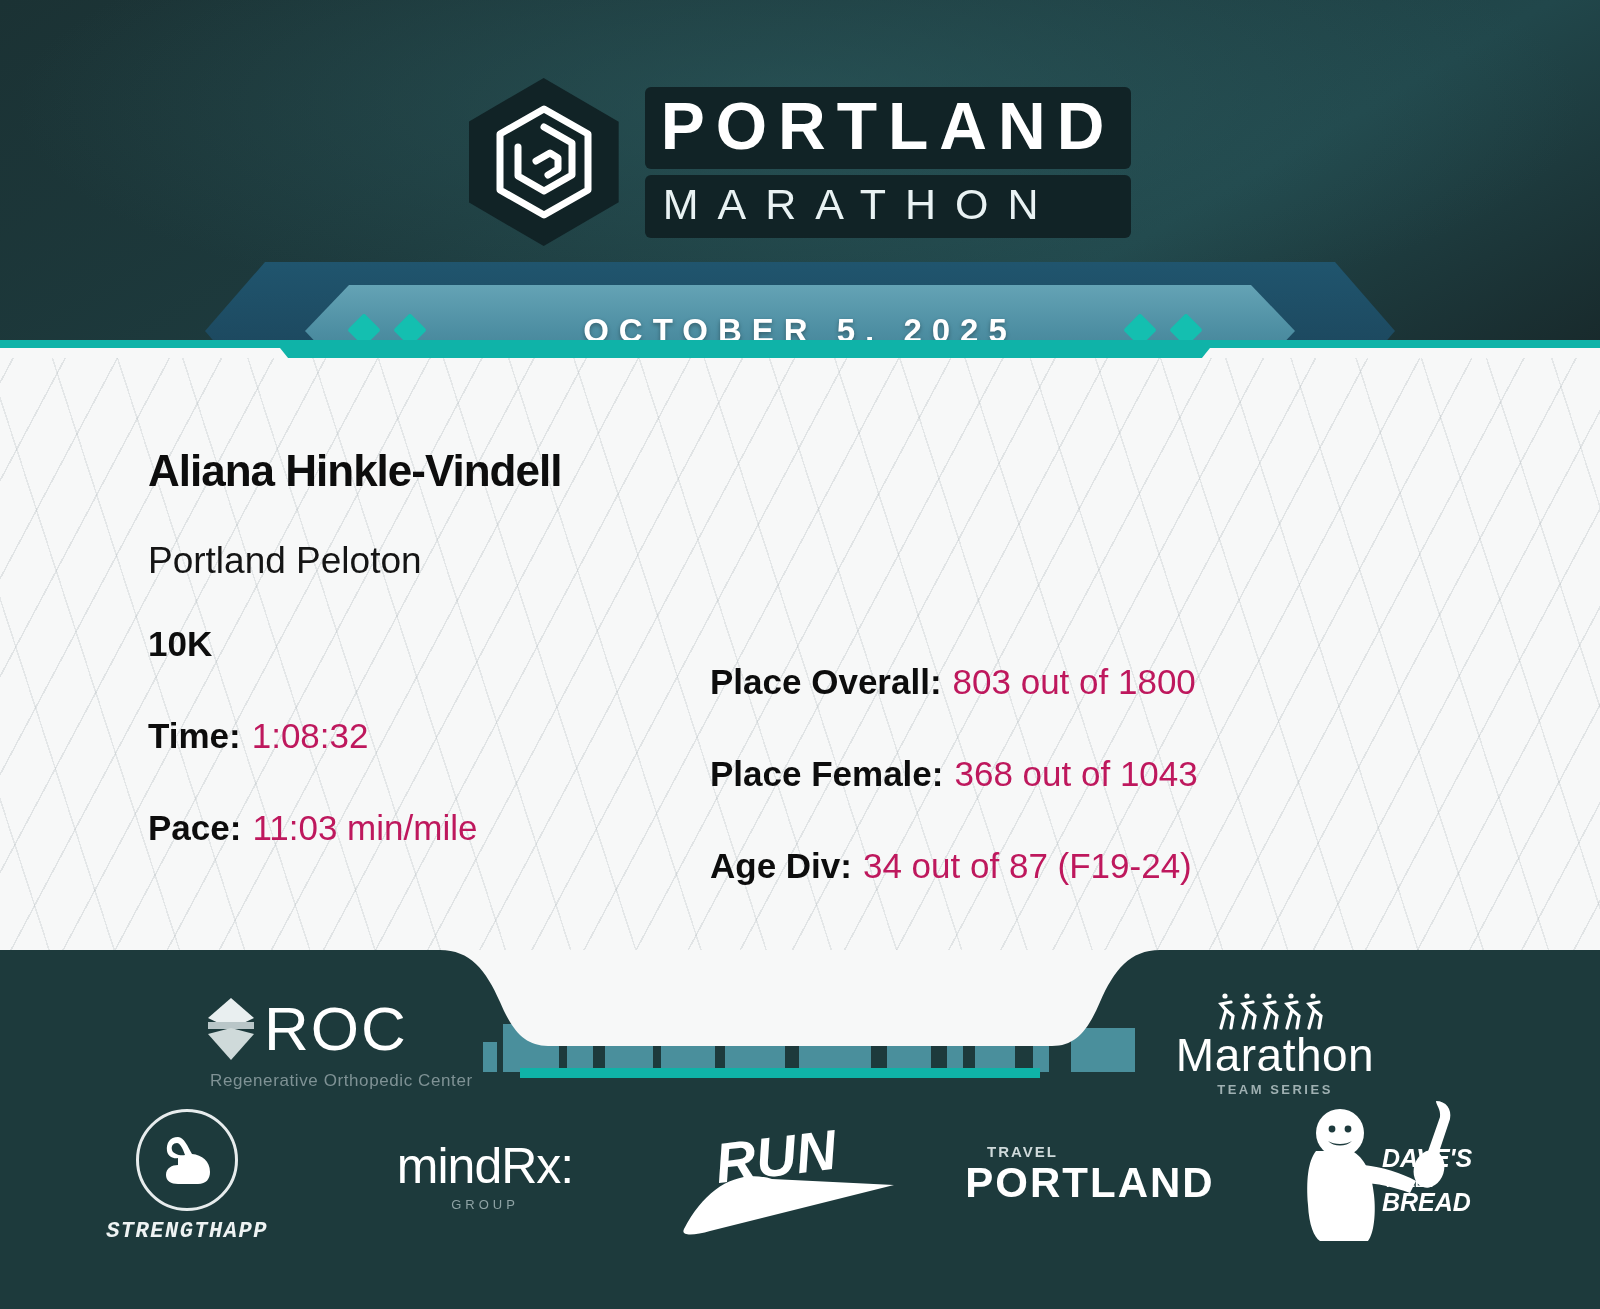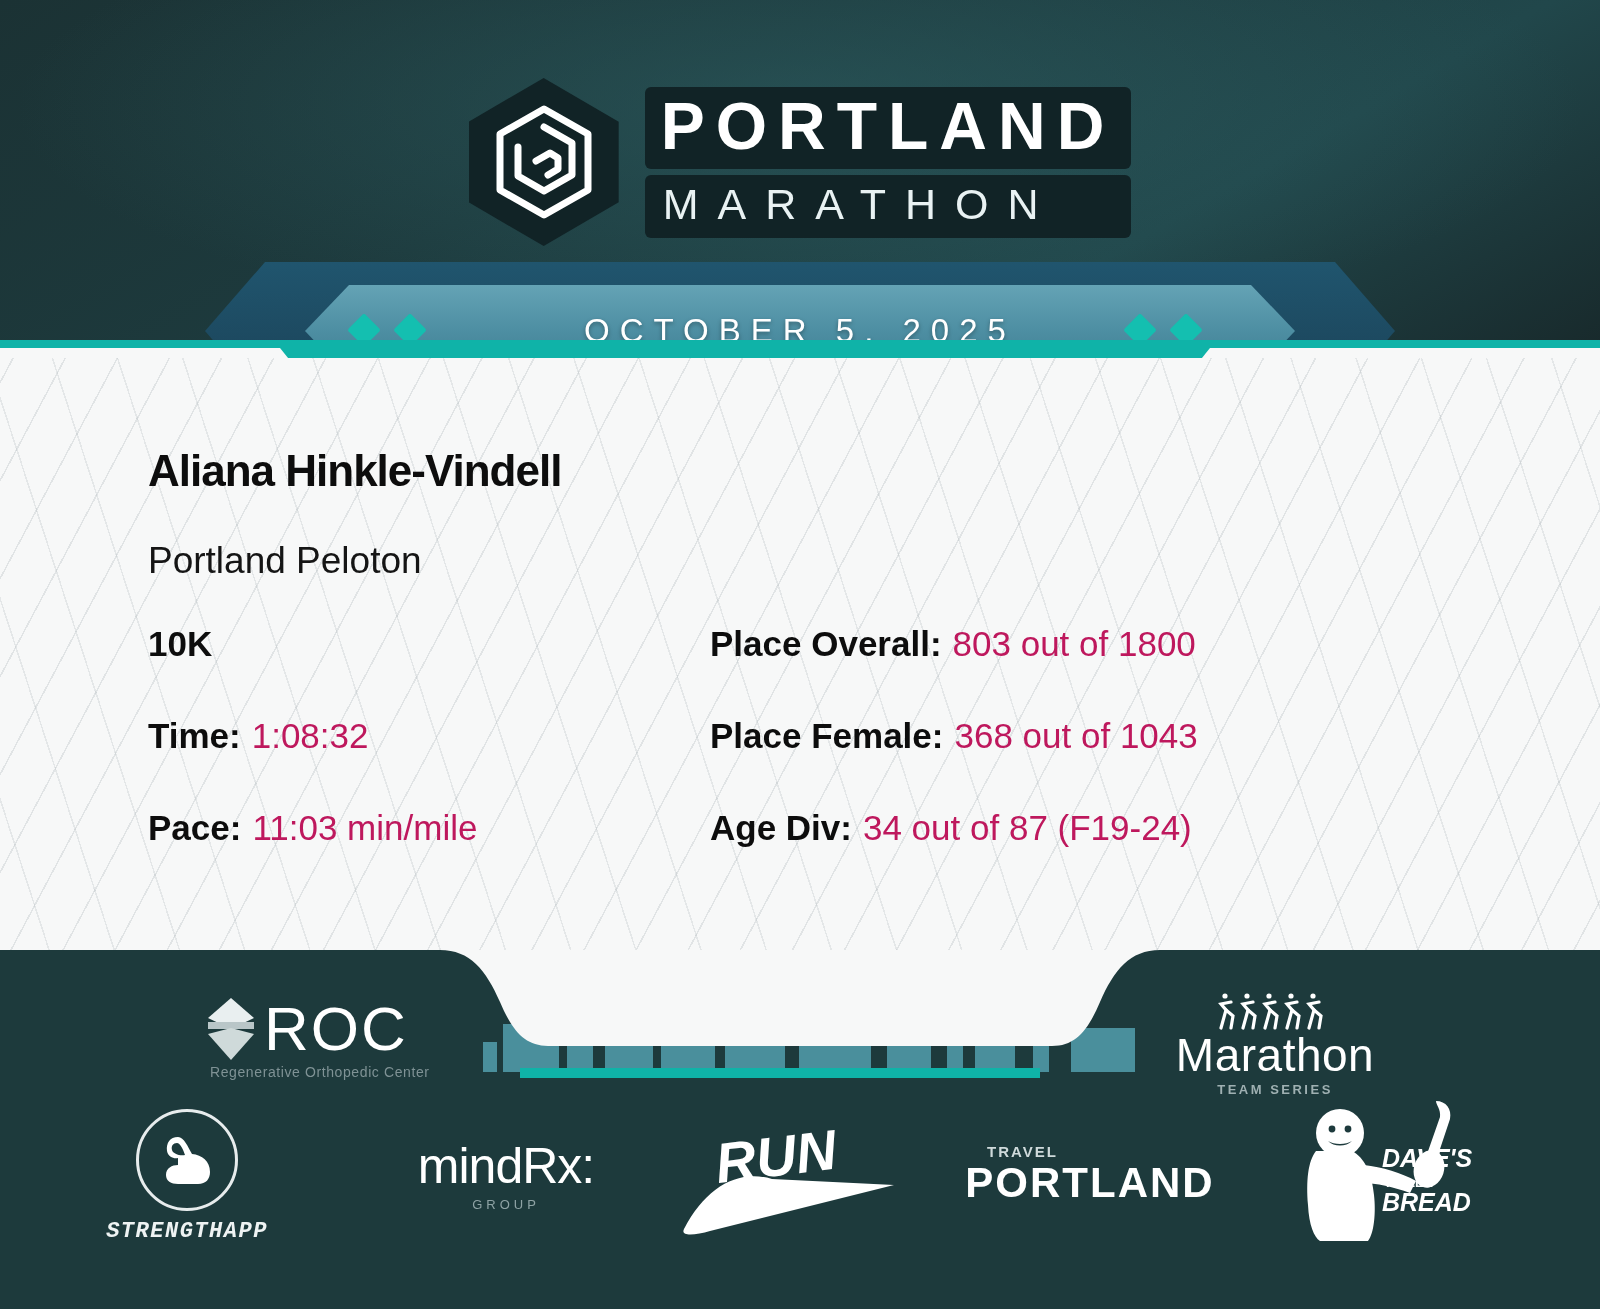--- a/index.html
+++ b/index.html
@@ -53,21 +53,21 @@
     filter:drop-shadow(0 6px 10px rgba(0,0,0,.45));
   }
   .date-inner{
     position:absolute;left:305px;top:285px;width:990px;height:92px;
     background:linear-gradient(180deg,#64a3b5 0%, #4e8fa3 48%, #3c7b8f 100%);
     clip-path:polygon(44px 0, 946px 0, 990px 50%, 946px 100%, 44px 100%, 0 50%);
   }
   .date-text{
     position:absolute;left:305px;top:285px;width:990px;height:92px;
     display:flex;align-items:center;justify-content:center;
-    color:#ffffff;font-size:33px;font-weight:normal;letter-spacing:10px;
+    color:#ffffff;font-size:33px;font-weight:bold;letter-spacing:10px;
     text-shadow:0 2px 4px rgba(0,0,0,.35);
   }
   .diamonds{position:absolute;top:318px;display:flex;gap:22px;}
   .diamonds.left{left:352px;}
   .diamonds.right{left:1128px;}
   .diamond{width:24px;height:24px;background:#14bfb0;transform:rotate(45deg);border-radius:3px;}
 
   .teal-rule{position:absolute;left:0;top:340px;width:1600px;height:26px;background:#0fb3a8;}
   .header-bottom-mask{
     position:absolute;left:0;top:348px;width:1600px;height:62px;background:#f7f8f8;
@@ -100,21 +100,21 @@
     font-size:44px;font-weight:bold;color:#0d0d0d;letter-spacing:-1px;white-space:nowrap;
   }
   .runner-team{
     position:absolute;left:148px;top:182px;
     font-size:37px;font-weight:normal;color:#151515;white-space:nowrap;
   }
 
   .stats{position:absolute;left:148px;top:266px;width:1300px;}
   .stat-col{position:absolute;top:0;}
   .stat-col.left{left:0;width:540px;}
-  .stat-col.right{left:562px;width:740px;}
+  .stat-col.right{left:562px;width:740px;margin-top:38px;}
   .stat-row{height:92px;display:flex;align-items:flex-start;white-space:nowrap;}
   .stat-label{font-size:35px;font-weight:bold;color:#0d0d0d;}
   .stat-value{font-size:35px;font-weight:normal;color:#be185d;margin-left:11px;}
   .stat-row.distance .stat-label{font-size:35px;}
 
   
   .footer{
     position:absolute;left:0;top:950px;width:1600px;height:359px;
     background:#1d3a3c;overflow:hidden;
   }
@@ -130,38 +130,38 @@
 
   .sponsor-top{
     position:absolute;left:0;top:40px;width:1600px;height:105px;
   }
   .roc{
     position:absolute;left:208px;top:8px;display:flex;align-items:center;gap:10px;
   }
   .roc-dia{width:46px;height:62px;position:relative;}
   .roc-text{color:#ffffff;font-size:62px;font-weight:normal;letter-spacing:2px;line-height:1;}
   .roc-sub{
-    position:absolute;left:210px;top:74px;color:#7f9295;font-size:14px;letter-spacing:.6px;
+    position:absolute;left:210px;top:81px;color:#7f9295;font-size:17px;letter-spacing:.6px;
   }
   .mts{position:absolute;left:1160px;top:0;width:230px;text-align:center;}
   .mts-runners{display:flex;justify-content:center;gap:2px;margin-bottom:2px;}
   .mts-name{color:#ffffff;font-size:46px;line-height:1;font-weight:normal;letter-spacing:.5px;}
   .mts-sub{color:#9fb0b2;font-size:13px;font-weight:bold;letter-spacing:2.5px;margin-top:4px;}
 
   .sponsor-bottom{
     position:absolute;left:0;top:155px;width:1600px;height:150px;
   }
   .sp{position:absolute;text-align:center;}
   .sp-strength{left:92px;top:4px;width:190px;font-family:Liberation Mono, monospace;}
   .circle-badge{
     width:96px;height:96px;border-radius:50%;border:3px solid #e7eced;margin:0 auto;
     display:flex;align-items:center;justify-content:center;
   }
   .sp-strength-name{color:#eef3f3;font-size:22px;font-weight:bold;font-style:italic;letter-spacing:1.5px;margin-top:8px;}
-  .sp-mindrx{left:381px;top:36px;width:250px;}
+  .sp-mindrx{left:360px;top:36px;width:250px;}
   .mindrx-name{color:#ffffff;font-size:50px;line-height:1;letter-spacing:-1px;}
   .mindrx-sub{color:#8fa3a5;font-size:13px;letter-spacing:4px;margin-top:6px;}
   .sp-run{left:675px;top:20px;width:230px;}
   .sp-travel{left:965px;top:38px;width:250px;text-align:center;}
   .travel-kicker{color:#cfdadb;font-size:15px;font-weight:bold;letter-spacing:2px;text-align:left;margin-left:22px;}
   .travel-name{color:#ffffff;font-size:42px;font-weight:bold;letter-spacing:2px;line-height:1;margin-top:2px;}
   .sp-dkb{left:1290px;top:-10px;width:200px;}
 </style>
 </head>
 <body>

